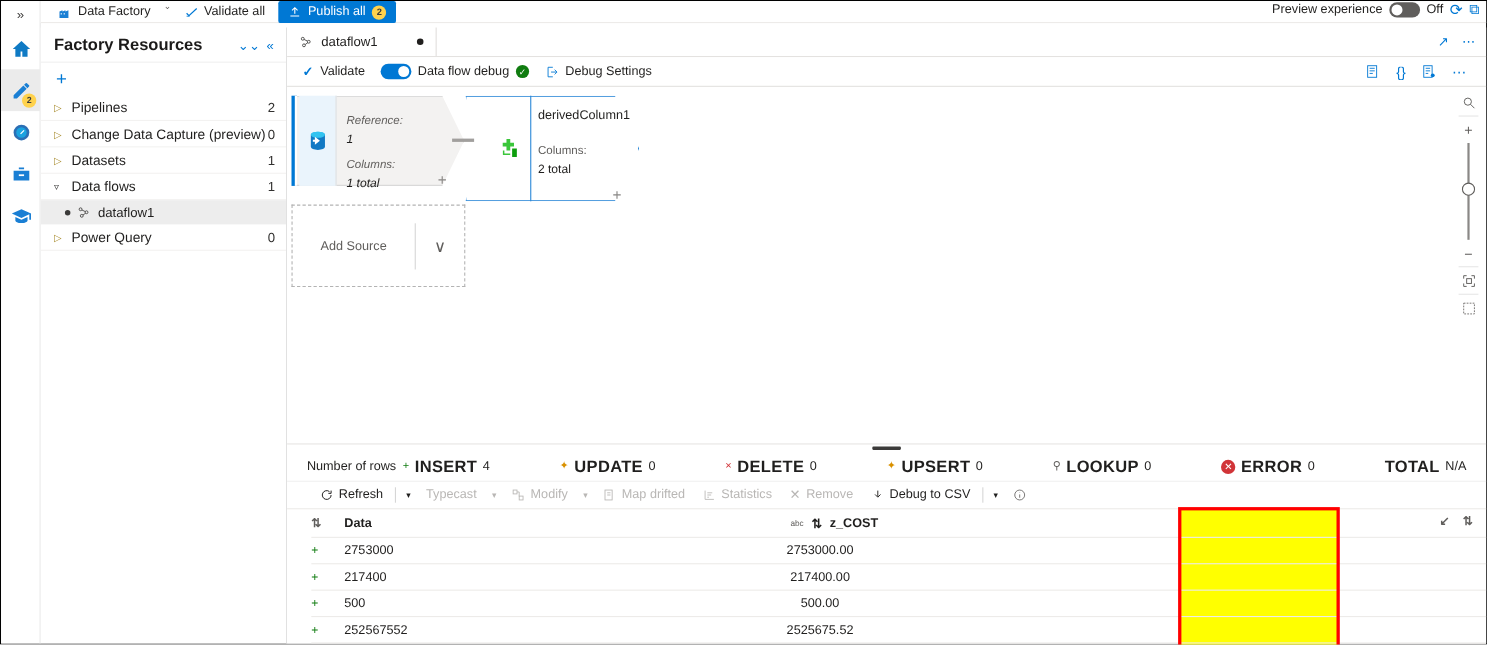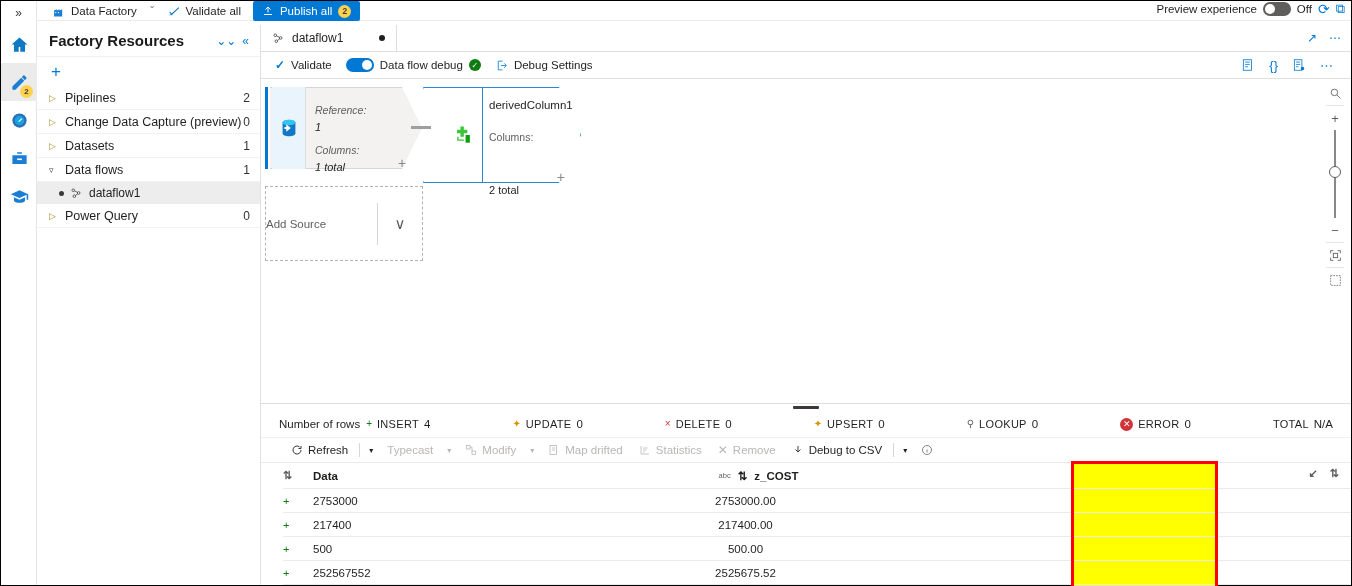--- a/index.html
+++ b/index.html
@@ -179,30 +179,30 @@
     border: 1px solid #2b88d8;
     clip-path: polygon(0 0, calc(100% - 22px) 0, 100% 50%, calc(100% - 22px) 100%, 0 100%, 18px 50%);
   }
   .node-dc .icon-col {
     position: absolute; left: 20px; top: 0; width: 40px; height: 100%;
     display: flex; align-items: center; justify-content: center;
     border-right: 1px solid #2b88d8;
   }
   .dc-title { position: absolute; left: 66px; top: 12px; font-size: 11.5px; color: #201f1e; }
   .dc-sub { position: absolute; left: 66px; top: 43px; font-size: 10.5px; color: #605e5c; line-height: 1.5; }
-  .dc-sub .val { color: #201f1e; font-size: 11px; margin-top: 36px; }
+  .dc-sub .val { color: #201f1e; font-size: 11px; }
   .connector {
     position: absolute; left: 150px; top: 47px; width: 20px; height: 3px; background: #a19f9d;
   }
   .add-source {
     position: absolute; left: 4px; top: 107px; width: 158px; height: 75px;
     border: 1px dashed #b3b3b3; display: flex; align-items: center;
     font-size: 11.5px; color: #605e5c; cursor: pointer;
   }
-  .add-source .lbl { flex: 1; text-align: left; }
+  .add-source .lbl { flex: 1; text-align: center; }
   .add-source .sep { width: 1px; height: 42px; background: #d6d6d6; }
   .add-source .cv { width: 44px; text-align: center; color: #605e5c; font-size: 15px; }
 
   
   .zoombar {
     position: absolute; right: 2px; top: 2px; width: 28px;
     display: flex; flex-direction: column; align-items: center;
   }
   .zb-btn {
     width: 26px; height: 24px; display: flex; align-items: center; justify-content: center;
@@ -243,21 +243,21 @@
   .btab .grn { width: 9px; height: 9px; border-radius: 50%; background: #107c10; }
   .btabs-right { margin-left: auto; display: flex; align-items: center; padding-right: 12px; }
   .collapse-chev { color: #605e5c; font-size: 11px; cursor: pointer; }
 
   .rowstats {
     height: 27px; display: flex; align-items: center;
     border-bottom: 1px solid #f0f0f0; padding: 0 18px 0 18px; font-size: 11.5px;
   }
   .rs-label { color: #201f1e; margin-right: 6px; }
   .rs-group { display: flex; align-items: center; gap: 5px; }
-  .rs-cap { font-size: 11px; font-weight: normal; letter-spacing: .3px; color: #201f1e; text-transform: uppercase; }
+  .rs-cap { font-size: 15px; font-weight: bold; letter-spacing: .3px; color: #201f1e; text-transform: uppercase; }
   .rs-num { font-size: 11.5px; color: #201f1e; }
   .rs-ico { font-size: 10px; line-height: 1; }
   .rs-spacer { flex: 1; }
   .err-circle {
     width: 13px; height: 13px; border-radius: 50%; background: #d13438; color: #fff;
     font-size: 9px; display: flex; align-items: center; justify-content: center;
   }
 
   .prevtoolbar {
     height: 25px; display: flex; align-items: center; gap: 0;

